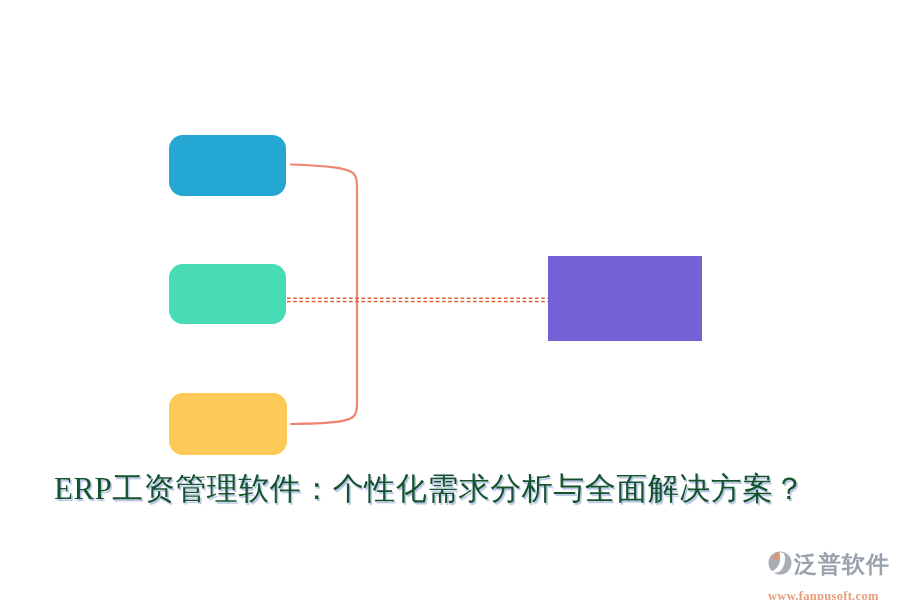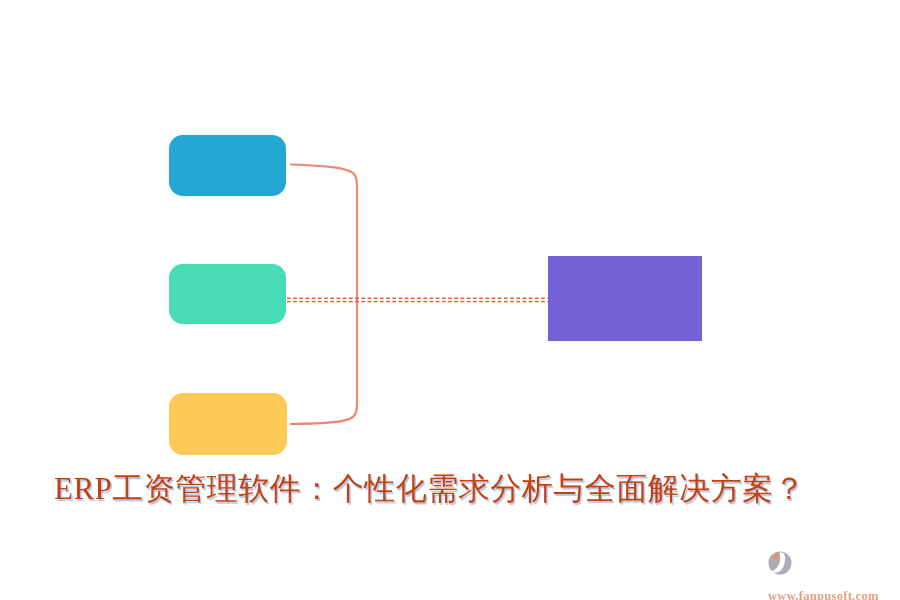--- a/index.html
+++ b/index.html
@@ -87,26 +87,27 @@
              C 346 422, 330 423.5, 291 424" fill="none" stroke-width="2.2" stroke-linecap="round" stroke="#ef8570"></path>
     <line x1="287" y1="298.2" x2="548" y2="298.2" stroke-width="1.5" stroke-dasharray="3.6 2.6" stroke="#dc5f36"></line>
     <line x1="287" y1="301.6" x2="548" y2="301.6" stroke-width="1.5" stroke-dasharray="3.6 2.6" stroke="#dc5f36"></line>
   </svg>
 
   <div class="node node-rounded" id="node-top" style="background-color: rgb(36, 167, 211);"></div>
   <div class="node node-rounded" id="node-middle" style="background-color: rgb(71, 219, 182);"></div>
   <div class="node node-rounded" id="node-bottom" style="background-color: rgb(253, 202, 88);"></div>
   <div class="node" id="node-result" style="background-color: rgb(117, 96, 214);"></div>
 
-  <div class="page-title" style="color: #c2410c;">ERP工资管理软件：个性化需求分析与全面解决方案？</div>
+  <div class="page-title" style="color: #14532d;">ERP工资管理软件：个性化需求分析与全面解决方案？</div>
 
   <div class="brand">
     <div class="brand-row">
       <svg width="24" height="30" viewBox="0 0 24 30" xmlns="http://www.w3.org/2000/svg">
         <circle cx="12" cy="14" r="11.5" fill="#a9aeb6"></circle>
         <path d="M3,23 Q10,20 12,12 Q13,7 11,2.5 L16,4.5 Q19,12 14,20 Q10,25.5 3,23 Z" fill="#ffffff"></path>
         <path d="M5,10 Q6.2,4 12,3 Q10,8 9,12 Z" fill="#e8906a"></path>
       </svg>
+      <span class="brand-name" style="color: rgb(153, 162, 172);">泛普软件</span>
     </div>
     <div class="brand-url" style="color: rgb(232, 157, 124);">www.fanpusoft.com</div>
   </div>
 
 </div>
 
 </body></html>

